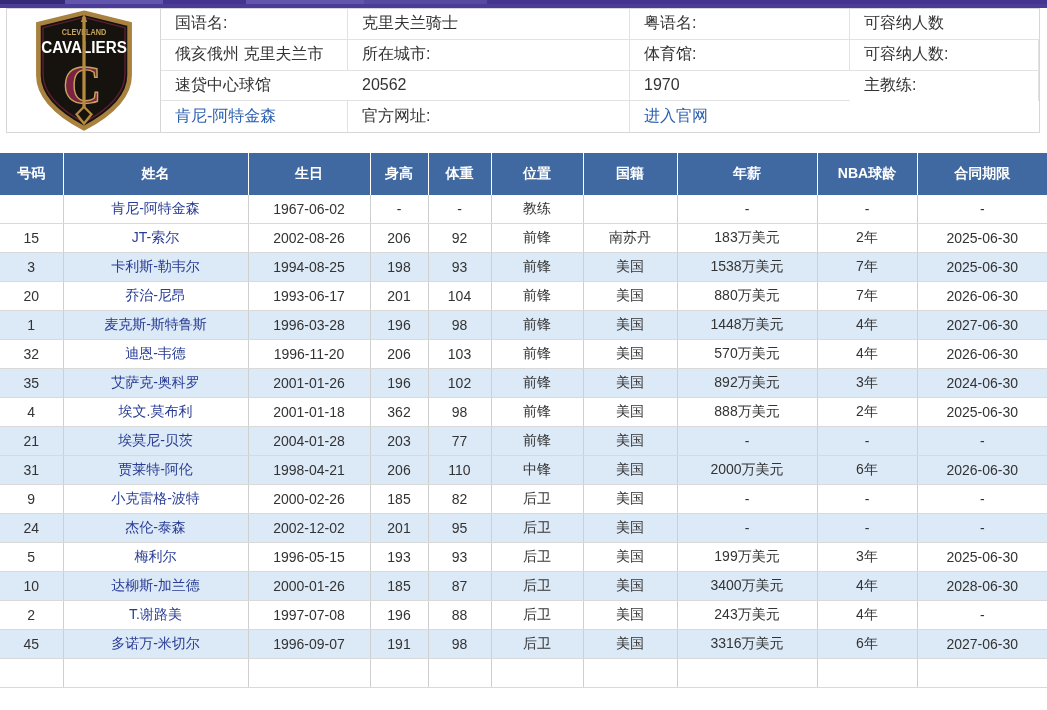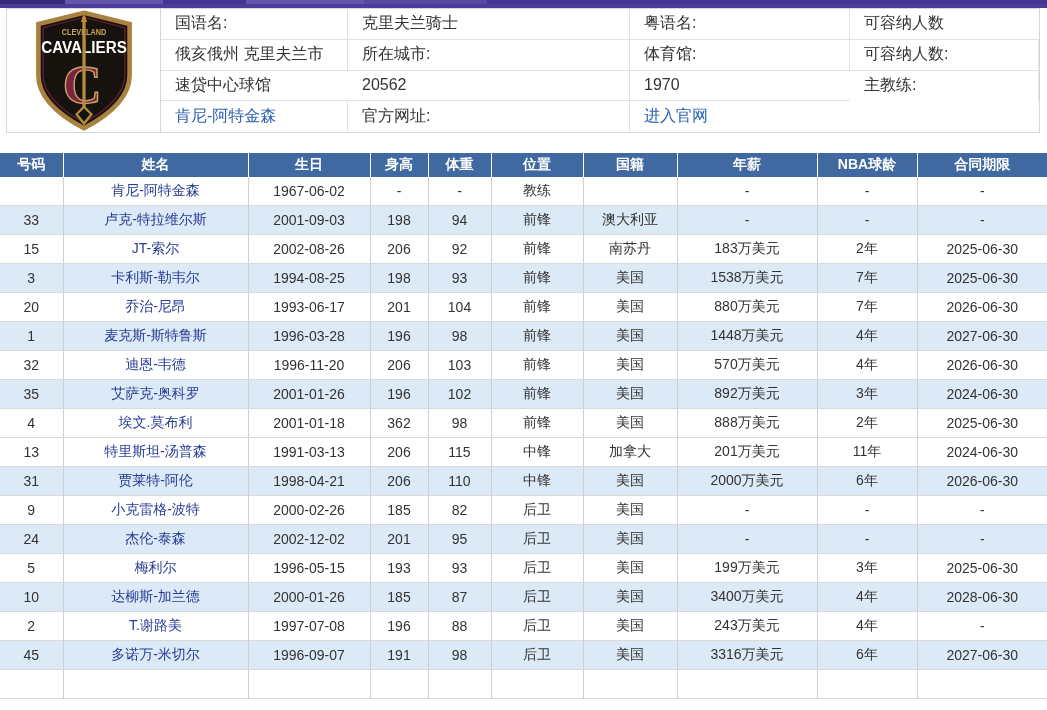--- a/index.html
+++ b/index.html
@@ -25,21 +25,21 @@
   .info-grid .r4{border-bottom:none;}
   a.blue-link{color:#2b5fb0;text-decoration:none;cursor:pointer;}
 
   
   table.roster{
     position:absolute;top:153px;left:0;width:1047px;
     border-collapse:collapse;table-layout:fixed;font-size:14px;text-align:center;
   }
   .roster th{
     background:#4169a1;color:#fff;height:14px;font-weight:bold;font-size:14px;
-    border-right:1px solid #fff;padding:3px;
+    border-right:1px solid #fff;padding:12px;
   }
   .roster th:last-child{border-right:none;margin-top:37px;}
   .roster td{
     height:28px;padding:0;color:#333;background:#fff;
     border-right:1px solid #cfcfcf;border-bottom:1px solid #d9d9d9;
     overflow:hidden;white-space:nowrap;
   }
   .roster td:last-child{border-right:none;}
   .roster tr.alt td{background:#dce9f7;}
   a.name-link{color:#283c94;text-decoration:none;cursor:pointer;}
@@ -128,32 +128,20 @@
         <td><a href="#" class="name-link">肯尼-阿特金森</a></td>
         <td>1967-06-02</td>
         <td>-</td>
         <td>-</td>
         <td>教练</td>
         <td></td>
         <td>-</td>
         <td>-</td>
         <td>-</td>
       </tr>
-      <tr class="alt">
-        <td>33</td>
-        <td><a href="#" class="name-link">卢克-特拉维尔斯</a></td>
-        <td>2001-09-03</td>
-        <td>198</td>
-        <td>94</td>
-        <td>前锋</td>
-        <td>澳大利亚</td>
-        <td>-</td>
-        <td>-</td>
-        <td>-</td>
-      </tr>
       <tr>
         <td>15</td>
         <td><a href="#" class="name-link">JT-索尔</a></td>
         <td>2002-08-26</td>
         <td>206</td>
         <td>92</td>
         <td>前锋</td>
         <td>南苏丹</td>
         <td>183万美元</td>
         <td>2年</td>
@@ -224,31 +212,31 @@
         <td><a href="#" class="name-link">埃文.莫布利</a></td>
         <td>2001-01-18</td>
         <td>362</td>
         <td>98</td>
         <td>前锋</td>
         <td>美国</td>
         <td>888万美元</td>
         <td>2年</td>
         <td>2025-06-30</td>
       </tr>
-      <tr>
-        <td>13</td>
-        <td><a href="#" class="name-link">特里斯坦-汤普森</a></td>
-        <td>1991-03-13</td>
-        <td>206</td>
-        <td>115</td>
-        <td>中锋</td>
-        <td>加拿大</td>
-        <td>201万美元</td>
-        <td>11年</td>
-        <td>2024-06-30</td>
+      <tr class="alt">
+        <td>21</td>
+        <td><a href="#" class="name-link">埃莫尼-贝茨</a></td>
+        <td>2004-01-28</td>
+        <td>203</td>
+        <td>77</td>
+        <td>前锋</td>
+        <td>美国</td>
+        <td>-</td>
+        <td>-</td>
+        <td>-</td>
       </tr>
       <tr class="alt">
         <td>31</td>
         <td><a href="#" class="name-link">贾莱特-阿伦</a></td>
         <td>1998-04-21</td>
         <td>206</td>
         <td>110</td>
         <td>中锋</td>
         <td>美国</td>
         <td>2000万美元</td>

